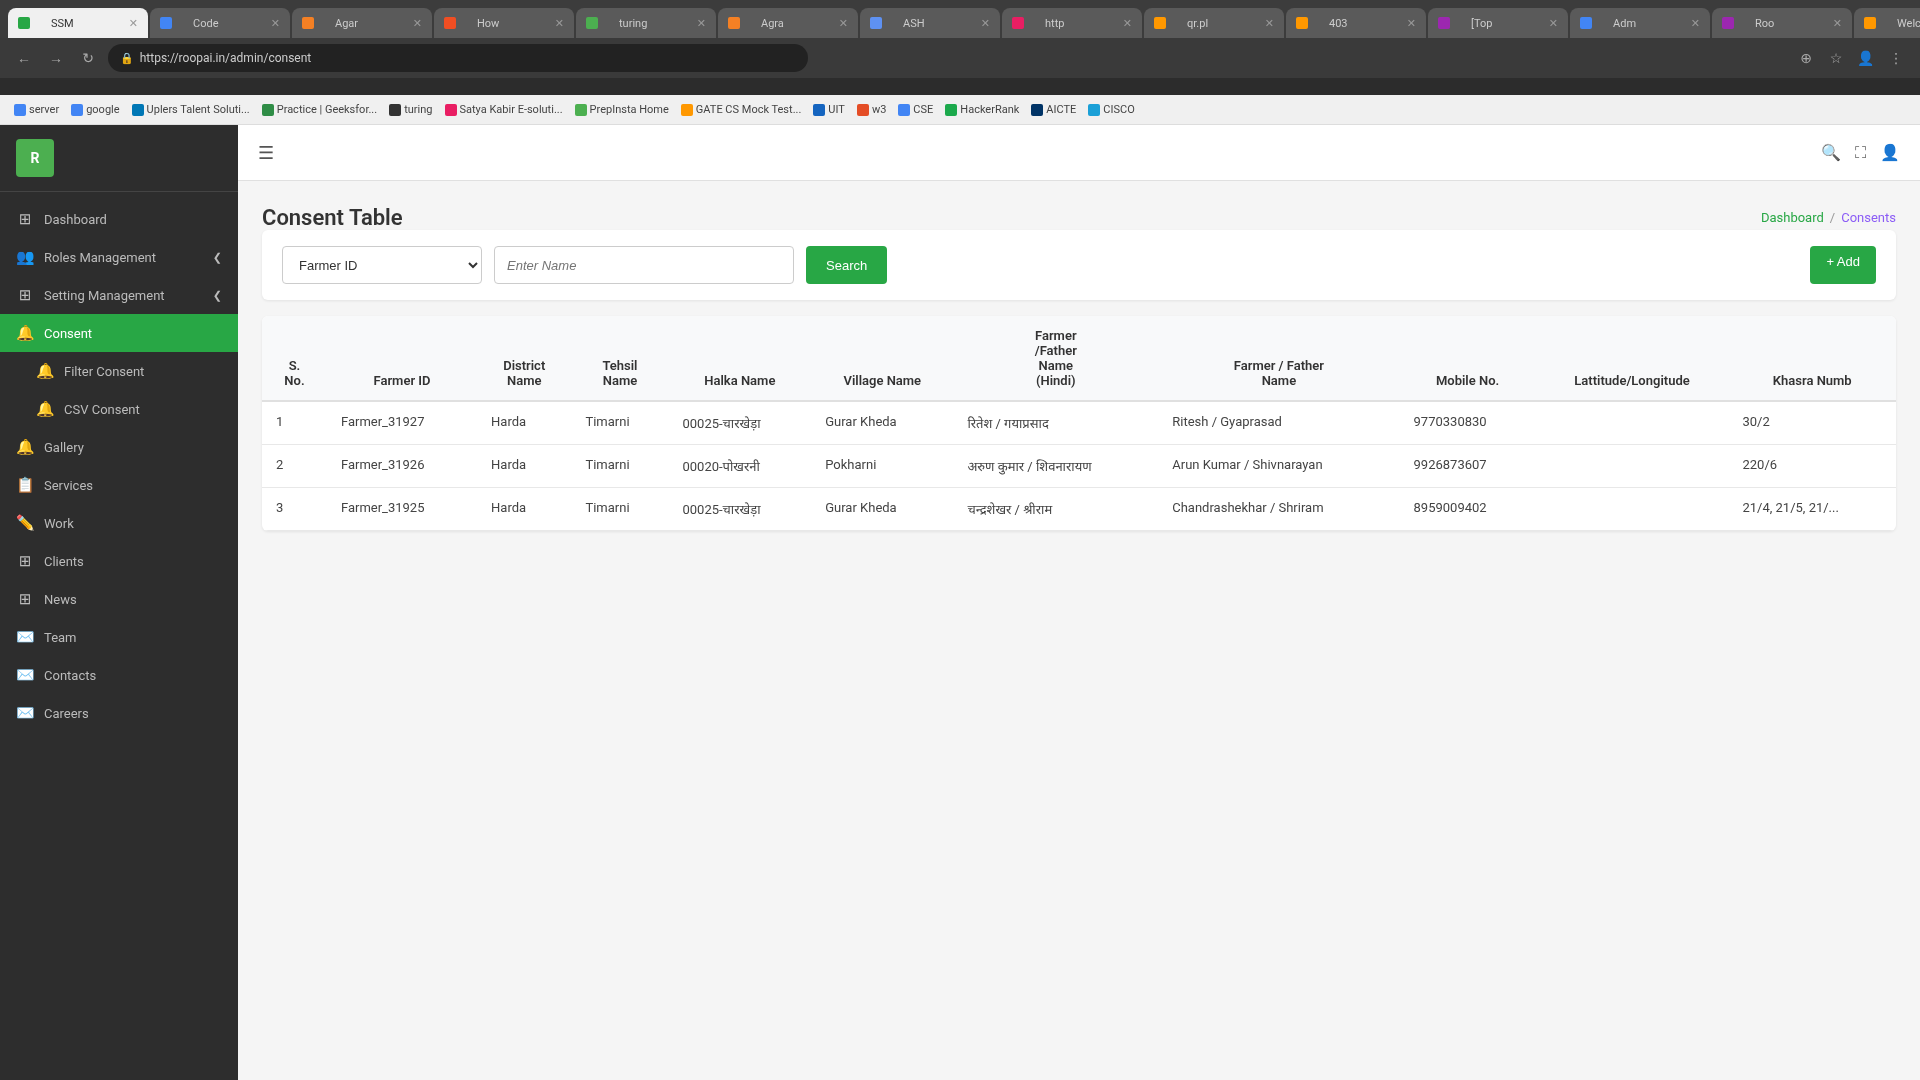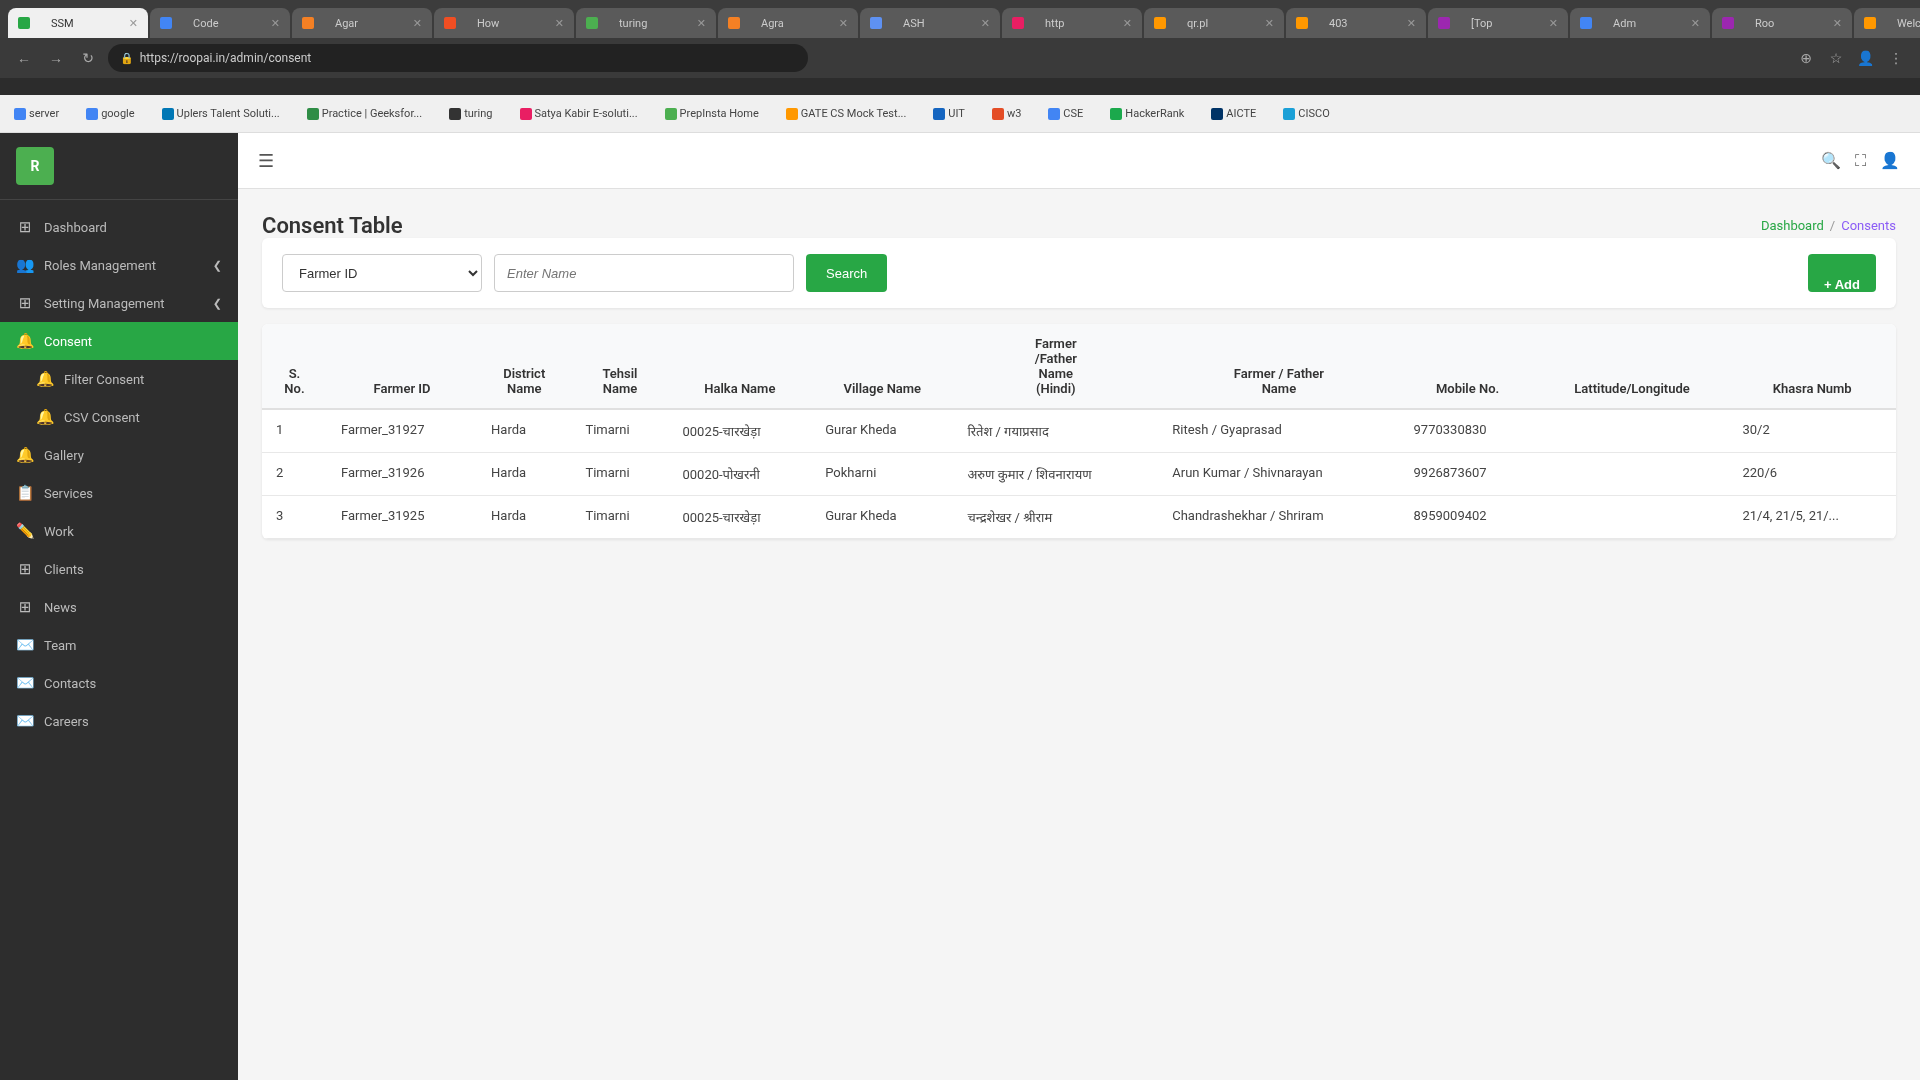--- a/index.html
+++ b/index.html
@@ -13,21 +13,21 @@
     .tab .tab-favicon { width: 12px; height: 12px; background: #888; border-radius: 2px; flex-shrink: 0; }
     .tab .tab-close { margin-left: auto; font-size: 11px; color: #999; }
     .browser-controls { background: #3a3a3a; height: 40px; display: flex; align-items: center; padding: 0 12px; gap: 8px; }
     .nav-btn { width: 24px; height: 24px; border-radius: 50%; background: transparent; border: none; color: #aaa; font-size: 14px; cursor: pointer; display: flex; align-items: center; justify-content: center; }
     .address-bar { flex: 1; max-width: 700px; height: 28px; background: #222; border-radius: 14px; display: flex; align-items: center; padding: 0 12px; gap: 6px; color: #ccc; font-size: 12px; }
     .address-bar .lock-icon { color: #888; font-size: 11px; }
     .browser-actions { display: flex; gap: 6px; margin-left: auto; }
     .browser-action-btn { width: 24px; height: 24px; background: transparent; border: none; color: #aaa; font-size: 14px; cursor: pointer; display: flex; align-items: center; justify-content: center; }
 
     
-    .bookmarks-bar { background: #f0f0f0; height: 38px; display: flex; align-items: center; padding: 0 8px; gap: 15px; border-bottom: 1px solid #ddd; font-size: 11px; color: #444; overflow: hidden; }
+    .bookmarks-bar { background: #f0f0f0; height: 30px; display: flex; align-items: center; padding: 0 8px; gap: 0; border-bottom: 1px solid #ddd; font-size: 11px; color: #444; overflow: hidden; }
     .bookmark-item { display: flex; align-items: center; gap: 3px; padding: 2px 6px; border-radius: 3px; cursor: pointer; white-space: nowrap; }
     .bookmark-icon { width: 12px; height: 12px; background: #888; border-radius: 2px; flex-shrink: 0; }
 
     
     .app { display: flex; height: calc(1080px - 95px - 30px); }
 
     
     .sidebar { width: 238px; background: #2d2d2d; color: #ccc; display: flex; flex-direction: column; overflow-y: auto; flex-shrink: 0; }
     .sidebar-logo { padding: 14px 16px; display: flex; align-items: center; gap: 10px; border-bottom: 1px solid #444; }
     .logo-box { width: 38px; height: 38px; background: #4caf50; border-radius: 4px; display: flex; align-items: center; justify-content: center; color: white; font-weight: bold; font-size: 14px; }
@@ -55,21 +55,21 @@
     .breadcrumb { display: flex; align-items: center; gap: 6px; font-size: 13px; }
     .breadcrumb-link { color: #28a745; cursor: pointer; }
     .breadcrumb-sep { color: #999; }
     .breadcrumb-current { color: #8b5cf6; }
 
     
     .filter-row { background: white; padding: 16px 20px; border-radius: 6px; margin-bottom: 16px; display: flex; align-items: center; gap: 12px; box-shadow: 0 1px 3px rgba(0,0,0,0.08); }
     .filter-select { height: 38px; padding: 0 12px; border: 1px solid #ccc; border-radius: 4px; font-size: 13px; color: #333; background: white; min-width: 200px; cursor: pointer; }
     .filter-input { height: 38px; padding: 0 12px; border: 1px solid #ccc; border-radius: 4px; font-size: 13px; color: #0369a1; flex: 1; max-width: 300px; font-style: italic; }
     .btn-search { height: 38px; padding: 0 20px; background: #28a745; color: white; border: none; border-radius: 4px; font-size: 13px; cursor: pointer; text-align: center; }
-    .btn-add { height: 38px; padding: 0 16px; background: #28a745; color: white; border: none; border-radius: 4px; font-size: 13px; cursor: pointer; display: flex; align-items: flex-end; gap: 5px; margin-left: auto; font-weight: bold; }
+    .btn-add { height: 38px; padding: 8px 16px; background: #28a745; color: white; border: none; border-radius: 4px; font-size: 13px; cursor: pointer; display: flex; align-items: flex-start; gap: 5px; margin-left: auto; }
 
     
     .table-container { background: white; border-radius: 6px; box-shadow: 0 1px 3px rgba(0,0,0,0.08); overflow-x: auto; }
     table { width: 100%; border-collapse: collapse; font-size: 13px; }
     th { background: #f8f9fa; padding: 12px 14px; text-align: center; font-weight: 600; color: #333; border-bottom: 2px solid #e0e0e0; vertical-align: bottom; white-space: nowrap; }
     td { padding: 12px 14px; border-bottom: 1px solid #e8e8e8; color: #444; vertical-align: top; }
     .th-multiline { white-space: normal; min-width: 100px; }
   </style>
 </head>
 <body>

